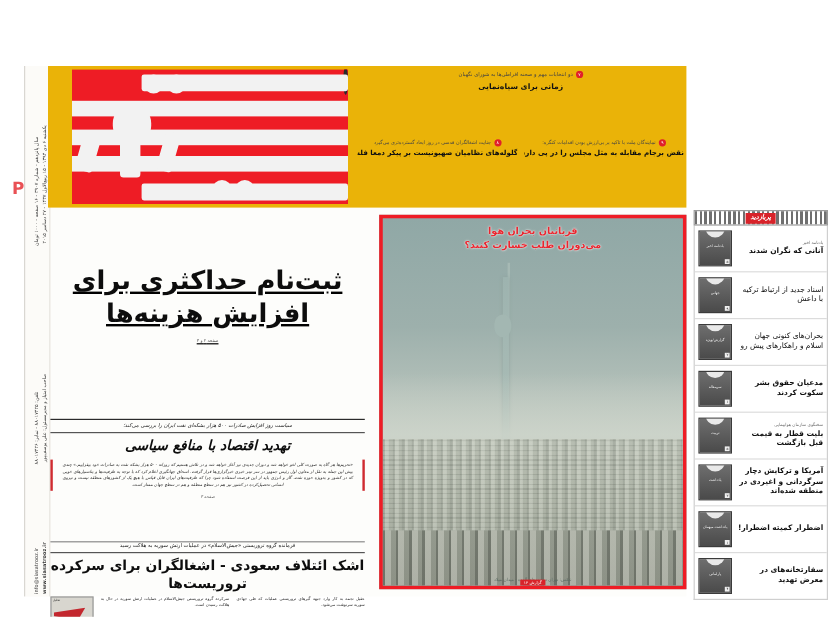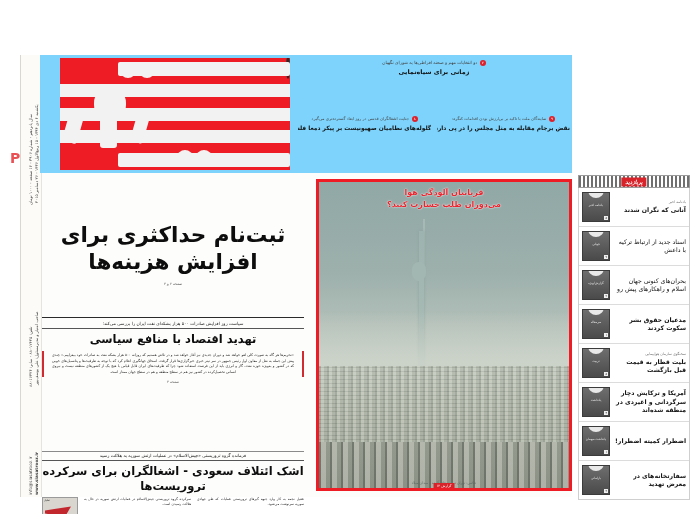--- a/index.html
+++ b/index.html
@@ -27,21 +27,21 @@
     transform:rotate(-90deg);font-size:4.1px;letter-spacing:.1px;color:#3a3a3a;
   }
   .vt1{left:13px;top:148px;}
   .vt2{left:6.5px;top:150px;color:#6a6a6a;}
   .vt3{left:13px;top:330px;}
   .vt4{left:6.5px;top:332px;color:#6a6a6a;}
   .vt5{left:13px;top:440px;font-weight:bold;}
   .vt6{left:6.5px;top:440px;color:#7a7a7a;}
 
   
-  .masthead{position:absolute;left:20px;top:0;width:532px;height:118px;background:#7dd3fc;}
+  .masthead{position:absolute;left:20px;top:0;width:532px;height:118px;background:#eab308;}
   .logo-block{
     position:absolute;left:20px;top:3px;width:230px;height:112px;
     background:#ee1c25;overflow:hidden;
   }
   .logo-block .wm-white{position:absolute;background:#f2f2f2;}
   
   .lw1{left:58px;top:4px;width:172px;height:14px;border-radius:2px;}
   .lw2{left:0px;top:26px;width:230px;height:13px;}
   .lw3{left:0px;top:50px;width:230px;height:13px;}
   .lw4{left:0px;top:72px;width:230px;height:13px;}
@@ -134,39 +134,39 @@
     position:absolute;left:0;right:0;bottom:3px;text-align:center;
     font-size:3.6px;color:#5b6a62;letter-spacing:.2px;
   }
   .photo-tag{
     position:absolute;left:50%;transform:translateX(-50%);bottom:-1px;
     background:#d8232a;color:#fff;font-size:3.4px;padding:0 3px;line-height:6px;
   }
 
   
   .text-col{position:absolute;left:0;top:0;width:266px;height:324px;}
-  .lede{position:absolute;left:2px;top:48px;width:262px;text-align:center;}
+  .lede{position:absolute;left:2px;top:48px;width:262px;text-align:center;text-decoration:underline;}
   .lede h1{
     margin:0;font-size:21.5px;line-height:27px;font-weight:bold;color:#0d0d0d;
     letter-spacing:-.2px;
   }
   .lede .more{font-size:3.6px;color:#555;margin-top:7px;}
 
   .art{position:absolute;left:2px;width:262px;}
   .art .rule{height:1px;background:#2a2a2a;margin:0 0 2px 0;}
   .art .rule-thin{height:1px;background:#8a8a8a;margin:2px 0 0 0;}
   .art .kicker{
     font-size:4.4px;color:#222;text-align:center;line-height:7px;
     border-bottom:.6px solid #555;padding-bottom:1.4px;margin-bottom:3px;
     white-space:nowrap;overflow:hidden;
   }
   .art h2{
     margin:0;font-size:11.5px;line-height:15px;font-weight:bold;text-align:center;color:#0d0d0d;
   }
-  .art-a{top:144px;}
+  .art-a{top:176px;font-style:italic;}
   .art-b{top:276px;}
 
   .body-box{
     position:relative;margin-top:4px;padding:2px 8px;
     border-left:2.5px solid #cf2b30;border-right:2.5px solid #cf2b30;
   }
   .body-box p{
     margin:0;font-size:3.55px;line-height:5.4px;color:#1d1d1d;text-align:justify;
     text-align-last:center;
   }
@@ -321,21 +321,21 @@
       <div class="photo-col">
         <div class="photo-frame">
           <div class="sky"></div>
           <div class="tower-spire"></div>
           <div class="tower"></div>
           <div class="tower-head"></div>
           <div class="haze"></div>
           <div class="city"></div>
           <div class="city-near"></div>
           <div class="photo-cap">
-            <div>قربانیان آلودگی هوا</div>
+            <div>قربانیان بحران هوا</div>
             <div>می‌دوران طلب خسارت کنند؟</div>
           </div>
           <div class="photo-credit">عکس: تهران در روزهای آلوده - میدان میلاد</div>
           <div class="photo-tag">گزارش ۱۲</div>
         </div>
       </div>
 
       <div class="text-col">
 
         <div class="lede">

